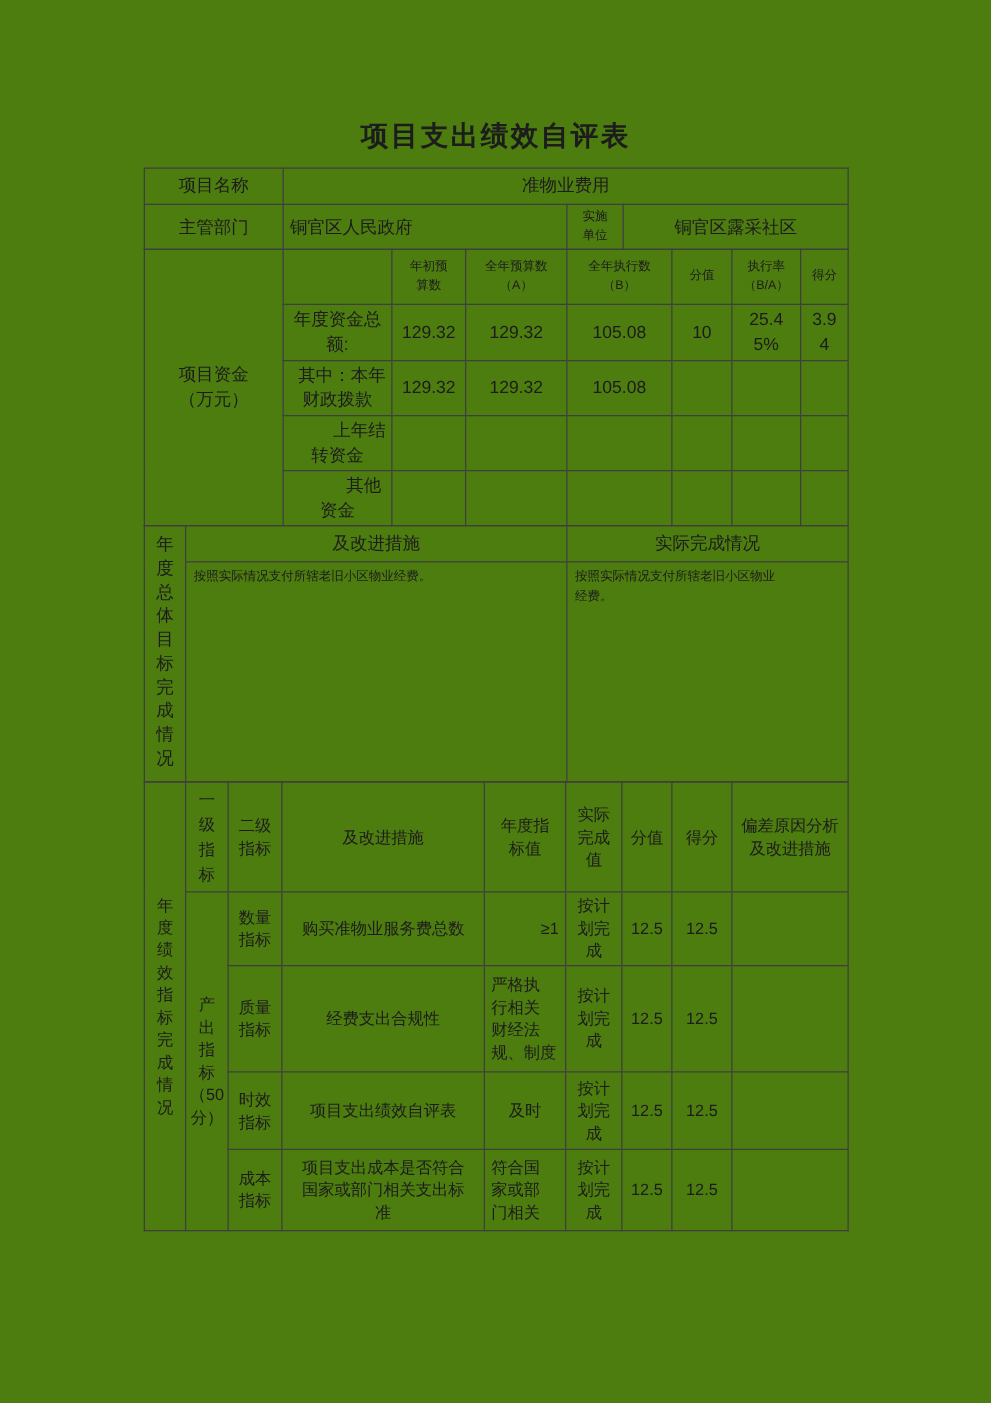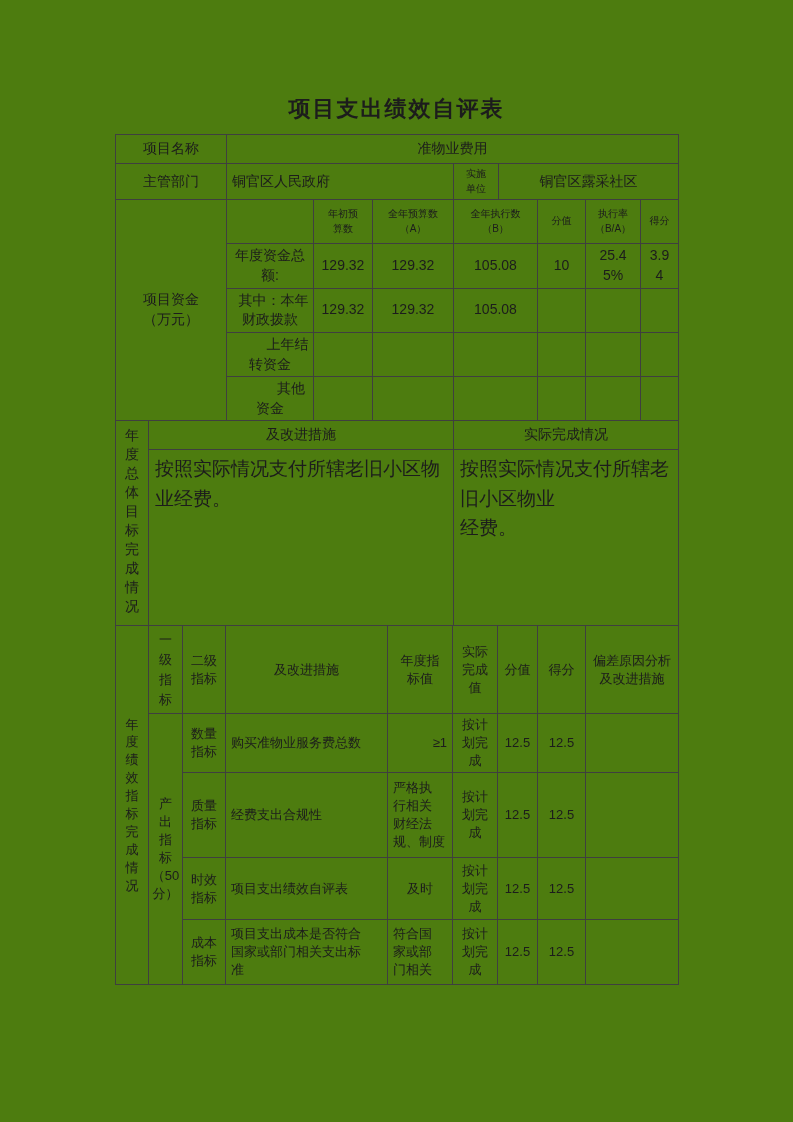--- a/index.html
+++ b/index.html
@@ -19,26 +19,26 @@
   td {
     border:1px solid #3f3f3f; padding:2px 5px;
     font-size:14px; line-height:1.42;
     white-space:pre-line; word-break:break-all;
     vertical-align:middle; text-align:center;
   }
   td.left  { text-align:left; }
   td.top   { vertical-align:top; }
   .fund-label { text-align:center; padding:2px 4px; line-height:1.4; }
   .hdr13 td, td.hdr13 { font-size:10px; }
-  .goal-text { font-size:19px; line-height:1.55; padding:4px 6px 4px 6px; }
+  .goal-text { font-size:10px; line-height:1.55; padding:4px 6px 4px 6px; }
   .side-v  { line-height:19px; padding:5px 1px; font-size:14px; }
   .side-v2 { line-height:26px; padding:2px 1px; font-size:14px; }
   .lvl1-v  { line-height:28px; padding:2px 1px; font-size:13px; }
   .ind td  { font-size:13px; line-height:1.38; }
-  .ind td.l3 { text-align:left; padding:2px 5px; }
+  .ind td.l3 { text-align:center; padding:2px 5px; }
   .ind td.tgt-r { text-align:right; }
 </style>
 </head>
 <body>
 
 <div class="page">
 
   <div class="title">项目支出绩效自评表</div>
 
   <div class="doc">

